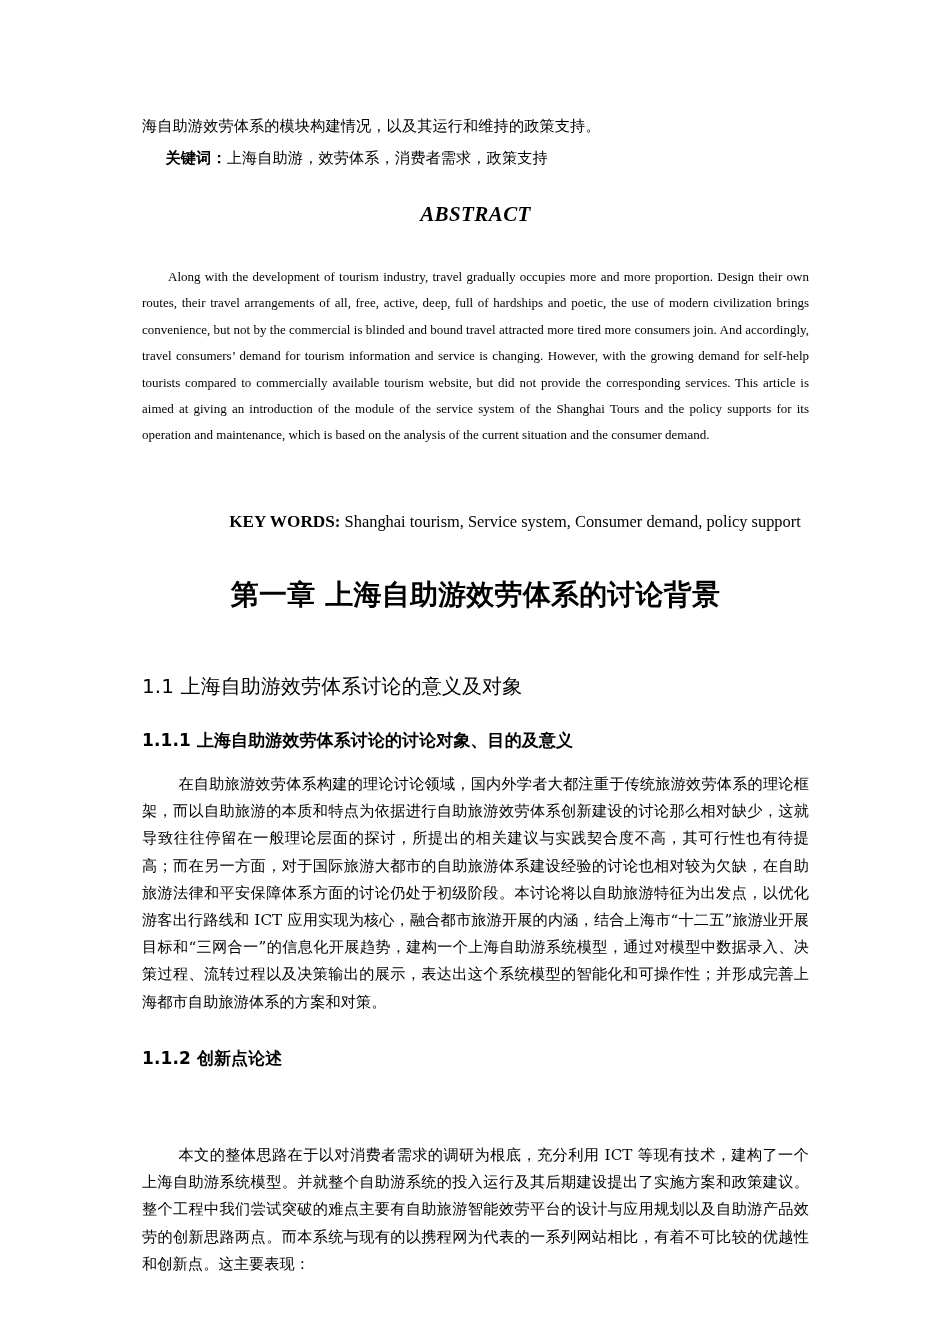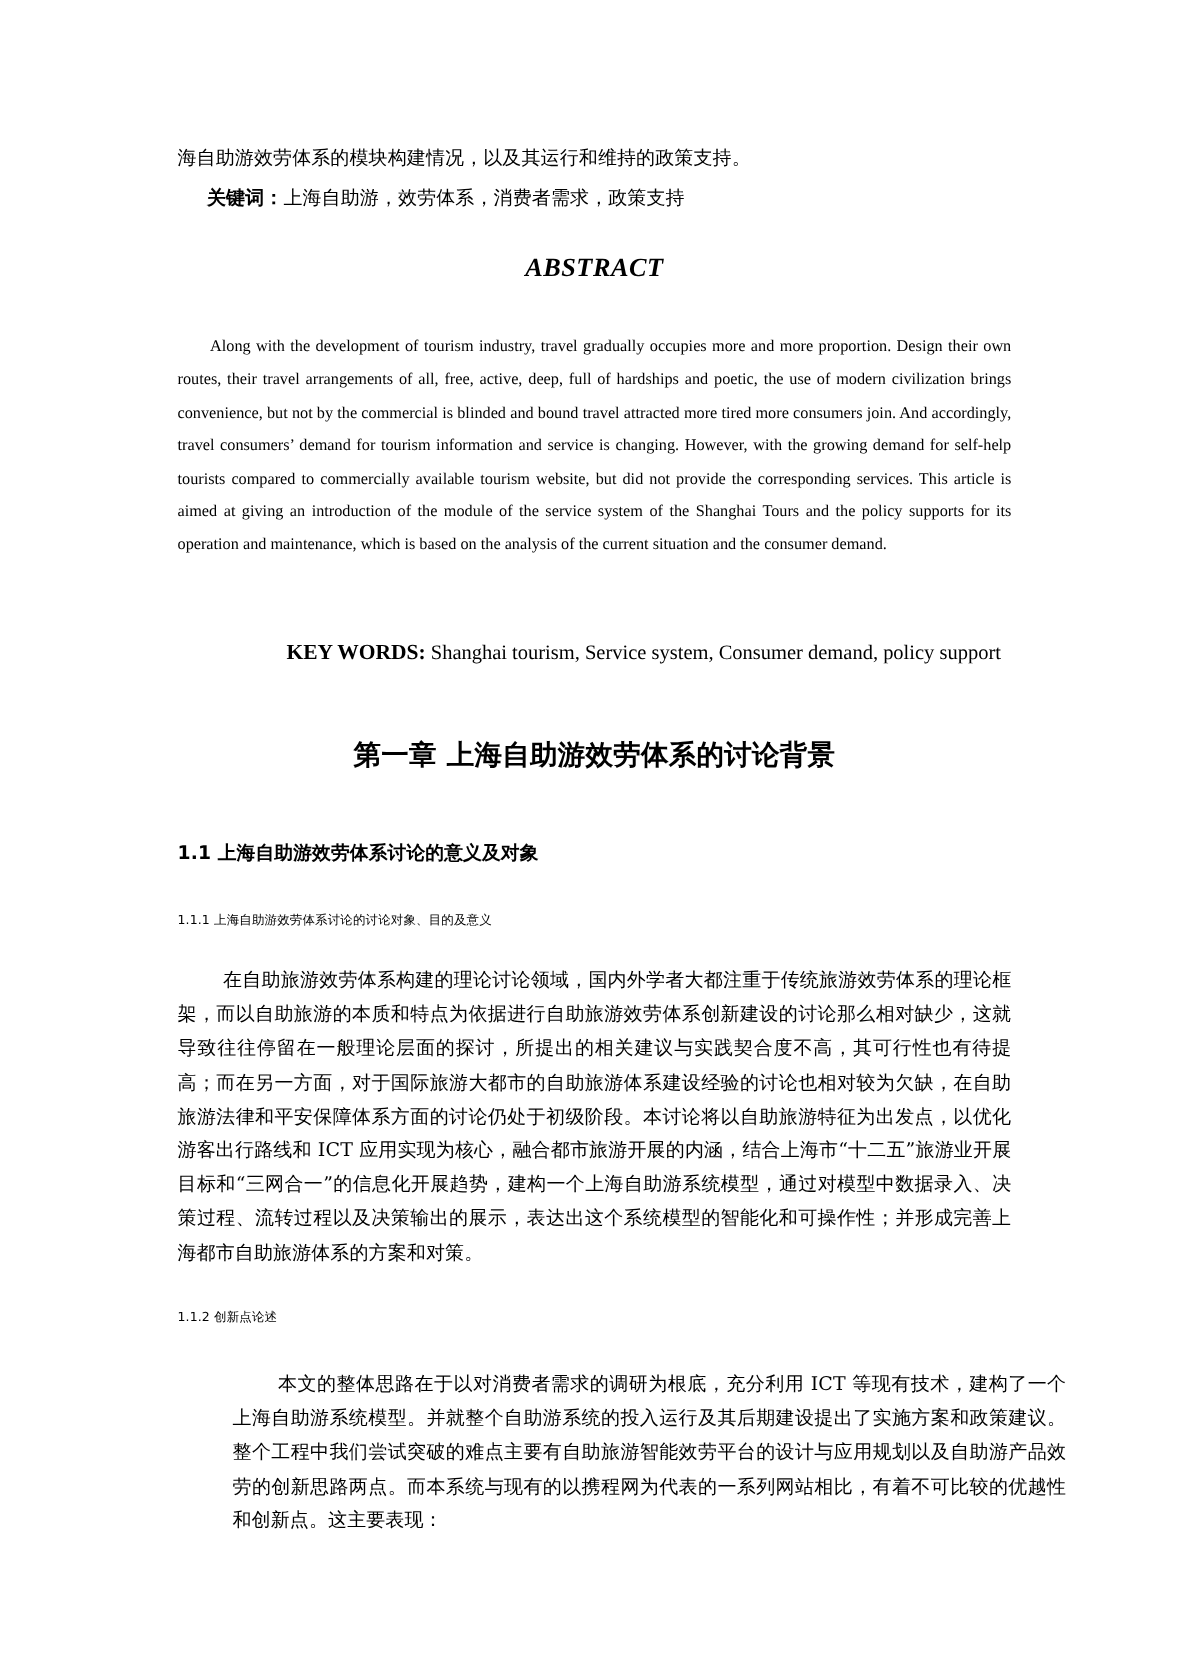--- a/index.html
+++ b/index.html
@@ -86,38 +86,38 @@
   }
   .keywords-lead {
     font-weight: bold;
     font-size: 17.2px;
     margin-left: 20px;
   }
 
   .chapter-title {
     font-family: "DejaVu Sans", "Liberation Sans", sans-serif;
     font-weight: bold;
-    font-size: 22px;
+    font-size: 28px;
     text-align: center;
-    margin: 13px;
+    margin: 0;
     letter-spacing: 0.2px;
   }
 
   .h2 {
     font-family: "DejaVu Sans", "Liberation Sans", sans-serif;
-    font-weight: bold;
-    font-size: 15px;
+    font-weight: normal;
+    font-size: 20px;
     margin: 0;
     letter-spacing: 0.1px;
   }
 
   .h3 {
     font-family: "DejaVu Sans", "Liberation Sans", sans-serif;
-    font-weight: normal;
-    font-size: 10px;
+    font-weight: bold;
+    font-size: 17px;
     margin: 0;
     letter-spacing: 0.1px;
   }
 
   
   .at { position: absolute; left: 0; width: 667px; }
 </style>
 </head>
 <body>
 
@@ -157,18 +157,18 @@
     </div>
 
     <div class="at" style="top:771px;">
       <p class="cn-body cn-indent">在自助旅游效劳体系构建的理论讨论领域，国内外学者大都注重于传统旅游效劳体系的理论框架，而以自助旅游的本质和特点为依据进行自助旅游效劳体系创新建设的讨论那么相对缺少，这就导致往往停留在一般理论层面的探讨，所提出的相关建议与实践契合度不高，其可行性也有待提高；而在另一方面，对于国际旅游大都市的自助旅游体系建设经验的讨论也相对较为欠缺，在自助旅游法律和平安保障体系方面的讨论仍处于初级阶段。本讨论将以自助旅游特征为出发点，以优化游客出行路线和 ICT 应用实现为核心，融合都市旅游开展的内涵，结合上海市“十二五”旅游业开展目标和“三网合一”的信息化开展趋势，建构一个上海自助游系统模型，通过对模型中数据录入、决策过程、流转过程以及决策输出的展示，表达出这个系统模型的智能化和可操作性；并形成完善上海都市自助旅游体系的方案和对策。</p>
     </div>
 
     <div class="at" style="top:1047px;">
       <h3 class="h3">1.1.2 创新点论述</h3>
     </div>
 
-    <div class="at" style="top:1094px;margin-left:44px;">
+    <div class="at" style="top:1142px;">
       <p class="cn-body cn-indent">本文的整体思路在于以对消费者需求的调研为根底，充分利用 ICT 等现有技术，建构了一个上海自助游系统模型。并就整个自助游系统的投入运行及其后期建设提出了实施方案和政策建议。整个工程中我们尝试突破的难点主要有自助旅游智能效劳平台的设计与应用规划以及自助游产品效劳的创新思路两点。而本系统与现有的以携程网为代表的一系列网站相比，有着不可比较的优越性和创新点。这主要表现：</p>
     </div>
 
   </div>
 </div>
 
 </body></html>

